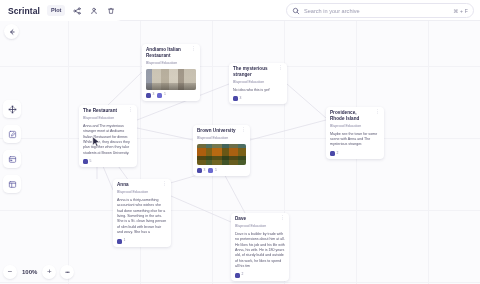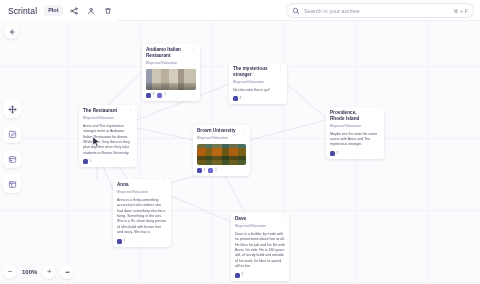--- a/index.html
+++ b/index.html
@@ -39,21 +39,21 @@
 
   .brand-group {
     position: absolute; left: 0; top: 0;
     height: 21px;
     display: flex; align-items: center; gap: 0px;
     background: #fff;
     border-bottom-right-radius: 11px;
     padding-right: 6px;
   }
   .brand {
-    font-size: 8.5px; font-weight: normal; color: #2b2a4a;
+    font-size: 8.5px; font-weight: bold; color: #2b2a4a;
     letter-spacing: .1px;
     padding: 0 7px 0 8px;
   }
   .tool-chip {
     font-size: 5.5px; color: #3e3c63; font-weight: bold;
     background: #f3f3f8;
     border-radius: 3px;
     padding: 2.5px 4px;
     margin-right: 5px;
     line-height: 1;

